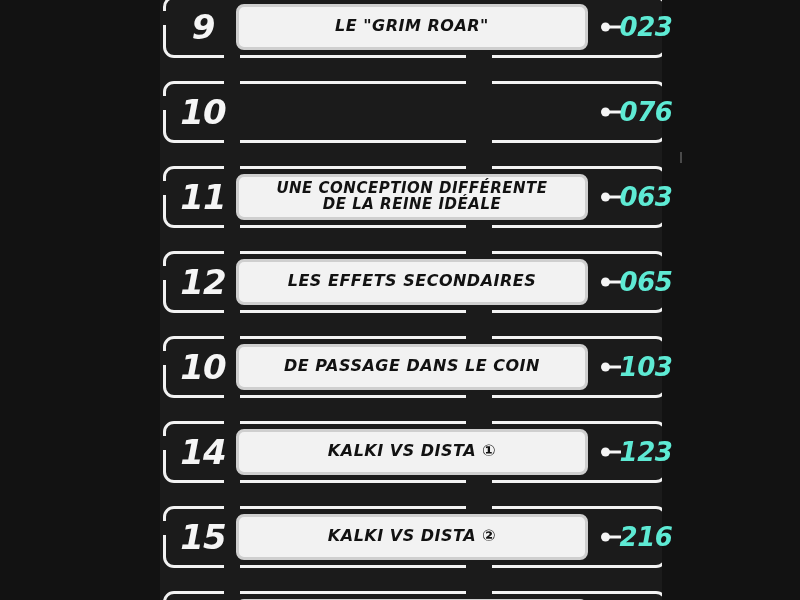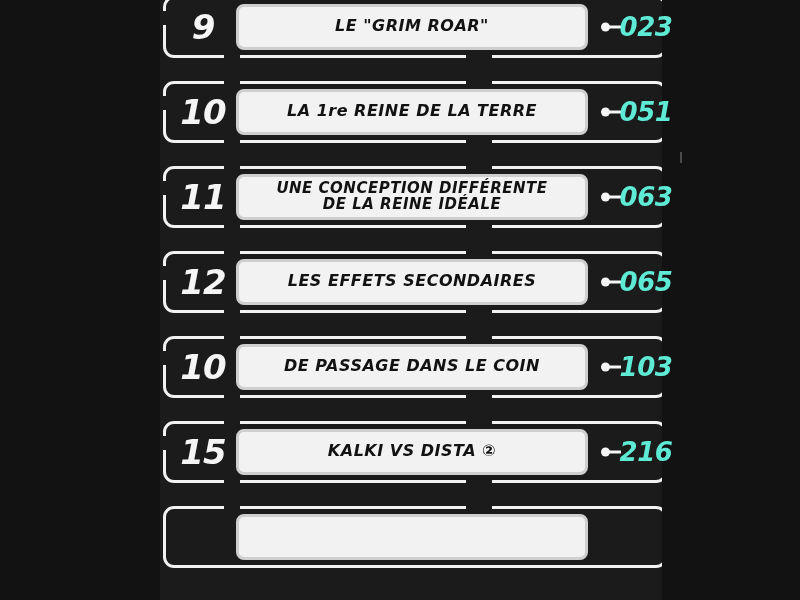--- a/index.html
+++ b/index.html
@@ -197,26 +197,23 @@
       <div class="row" style="top: 0px;">
         <div class="frame">
           <div class="notch t1"></div>
           <div class="notch t2"></div>
           <div class="notch b1"></div>
           <div class="notch b2"></div>
           <div class="notch r1"></div>
           <div class="notch l1"></div>
         </div>
         <div class="num">10</div>
-        <div class="title-box">
-          <div class="title-text">LA 1re REINE DE LA TERRE</div>
-        </div>
-        <div class="dot"></div>
-        <div class="dash"></div>
-        <div class="page">051</div>
+        <div class="dot"></div>
+        <div class="dash"></div>
+        <div class="page">076</div>
       </div>
       <div class="row" style="top: 0px; padding-left: 34px;">
         <div class="frame">
           <div class="notch t1"></div>
           <div class="notch t2"></div>
           <div class="notch b1"></div>
           <div class="notch b2"></div>
           <div class="notch r1"></div>
           <div class="notch l1"></div>
         </div>
@@ -265,20 +262,37 @@
       </div>
       <div class="row" style="top: 0px;">
         <div class="frame">
           <div class="notch t1"></div>
           <div class="notch t2"></div>
           <div class="notch b1"></div>
           <div class="notch b2"></div>
           <div class="notch r1"></div>
           <div class="notch l1"></div>
         </div>
+        <div class="num">14</div>
+        <div class="title-box">
+          <div class="title-text">KALKI VS DISTA ①</div>
+        </div>
+        <div class="dot"></div>
+        <div class="dash"></div>
+        <div class="page">123</div>
+      </div>
+      <div class="row" style="top: 0px;">
+        <div class="frame">
+          <div class="notch t1"></div>
+          <div class="notch t2"></div>
+          <div class="notch b1"></div>
+          <div class="notch b2"></div>
+          <div class="notch r1"></div>
+          <div class="notch l1"></div>
+        </div>
         <div class="num">15</div>
         <div class="title-box">
           <div class="title-text">KALKI VS DISTA ②</div>
         </div>
         <div class="dot"></div>
         <div class="dash"></div>
         <div class="page">216</div>
       </div>
       <div class="row" style="top: 0px;">
         <div class="frame">

